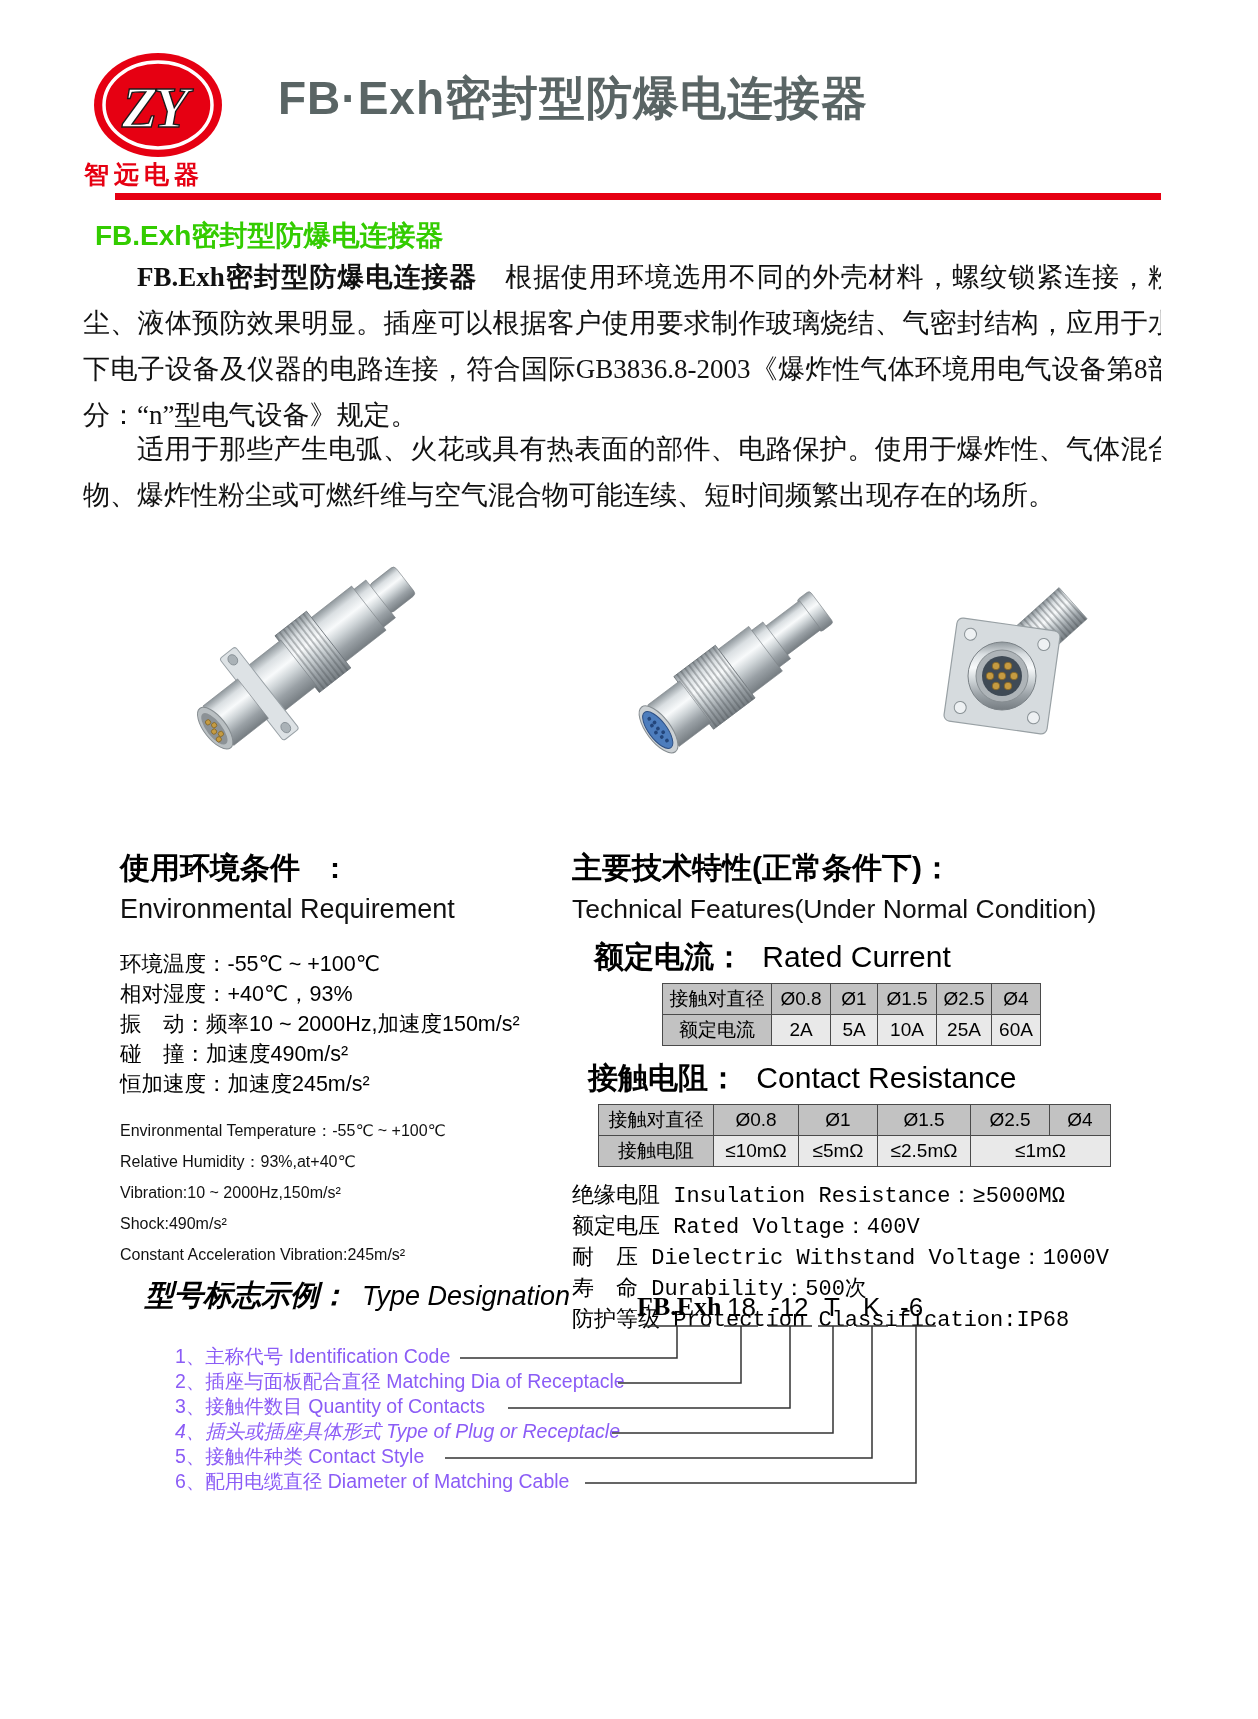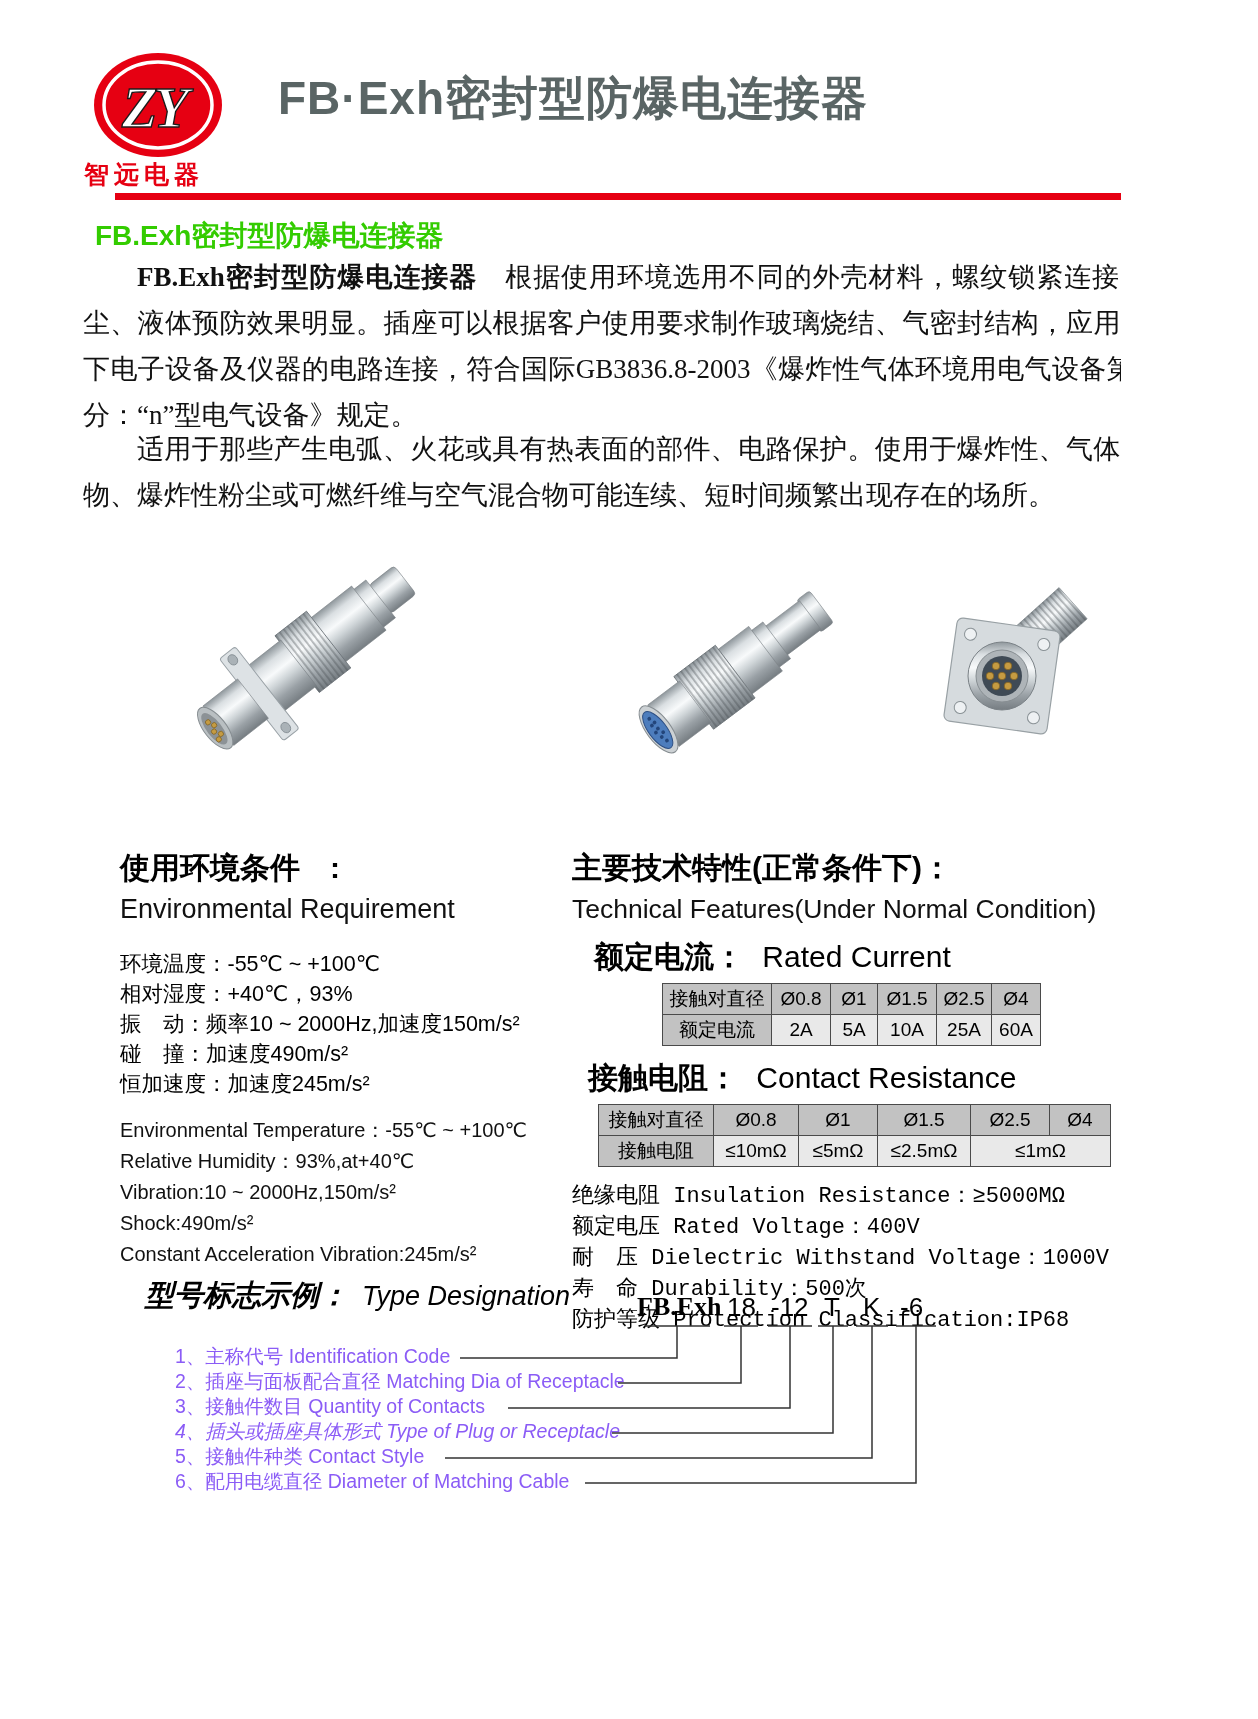--- a/index.html
+++ b/index.html
@@ -1,16 +1,16 @@
 <!DOCTYPE html>
 <html><head>
 <meta charset="utf-8">
 <style>
   html,body{margin:0;padding:0;background:#fff;}
-  .page{position:relative;width:1121px;height:1719px;background:#fff;overflow:hidden;}
+  .page{position:relative;width:1121px;height:1719px;background:#fff;overflow:hidden;padding-left:40px;}
   .abs{position:absolute;}
   .sans{font-family:"Liberation Sans","DejaVu Sans",sans-serif;}
   .serif{font-family:"Liberation Serif","DejaVu Serif",serif;}
 
   
   #logo-svg{left:88px;top:50px;}
   #logo-company{left:84px;top:158px;width:170px;color:#e60012;font-size:25px;font-weight:bold;letter-spacing:5px;}
   #doc-title{left:278px;top:68px;font-size:46px;font-weight:bold;color:#5a6565;letter-spacing:1px;white-space:nowrap;}
   #red-rule{left:115px;top:193px;width:1053px;height:7px;background:#e60012;}
 
@@ -24,21 +24,21 @@
   
   #photos{left:140px;top:518px;}
 
   
   .col-h-zh{font-size:30px;font-weight:bold;color:#000;}
   .col-h-en{font-size:27px;color:#111;margin-top:5px;}
   #env-col{left:120px;top:848px;width:450px;}
   .env-zh-line{font-size:21.5px;line-height:30px;color:#000;font-weight:500;}
   #env-zh{margin-top:24px;}
   #env-en{margin-top:16px;}
-  .env-en-line{font-size:20px;line-height:31px;color:#111;}
+  .env-en-line{font-size:16px;line-height:31px;color:#111;}
 
   #tech-col{left:572px;top:848px;width:600px;}
   .tbl-label{margin-top:12px;font-size:30px;color:#000;}
   .tbl-label .zh{font-weight:bold;}
   .tbl-label .en{font-weight:normal;margin-left:10px;}
   table.spec{border-collapse:collapse;margin-top:5px;font-family:"Liberation Sans","DejaVu Sans",sans-serif;}
   table.spec td{border:1.6px solid #4a4a4a;font-size:19px;text-align:center;padding:2px 4px;height:24px;white-space:nowrap;}
   table.spec td.hd{background:#c2c2c2;}
   table.spec td.val{background:#e9e9e9;}
   #tbl-current{margin-left:90px;}

